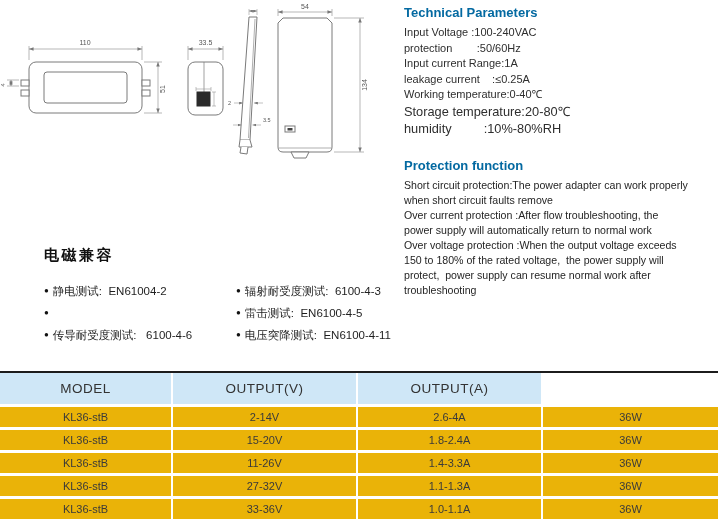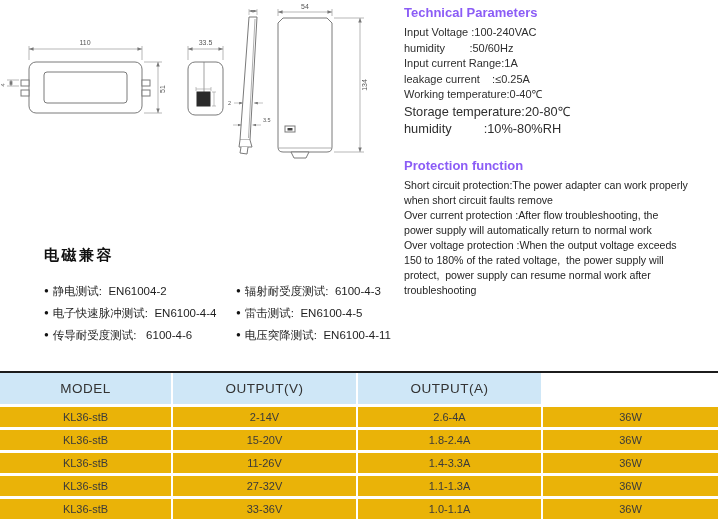--- a/index.html
+++ b/index.html
@@ -6,21 +6,21 @@
   .page{
     position:relative;width:718px;height:521px;background:#ffffff;
     font-family:"Liberation Sans", sans-serif;color:#2e2e2e;overflow:hidden;
   }
   
   .drawings{position:absolute;left:0;top:80;}
   .drawings text{fill:#555;font-family:"Liberation Sans",sans-serif;}
 
   
   .tech-params{position:absolute;left:404px;top:5px;width:314px;}
-  .sec-title{margin:0 0 5px 0;font-size:13px;font-weight:bold;color:#8b5cf6;}
+  .sec-title{margin:0 0 5px 0;font-size:13px;font-weight:bold;color:#0369a1;}
   .tp-line{font-size:11px;line-height:15.5px;color:#2e2e2e;white-space:pre;}
   .tp-line.large{font-size:12.8px;line-height:17px;}
 
   
   .protection{position:absolute;left:404px;top:158px;width:316px;}
   .pf-line{font-size:10.6px;line-height:15px;color:#252525;white-space:pre;}
 
   
   .emc{position:absolute;left:8px;top:246px;width:390px;margin-left:36px;}
   .emc-title{margin:0 0 15px 0;font-size:15px;font-weight:bold;color:#111;letter-spacing:2.5px;}
@@ -131,21 +131,21 @@
       <text x="367" y="85" font-size="7" text-anchor="middle" stroke="none" fill="#555" transform="rotate(-90 367 85)">134</text>
     </g>
   </svg>
 
   <section class="tech-params">
     <h3 class="sec-title">Technical Parameters</h3>
     <div>
 
         <div class="tp-line">Input Voltage :100-240VAC</div>
 
-        <div class="tp-line">humidity        :50/60Hz</div>
+        <div class="tp-line">protection        :50/60Hz</div>
 
         <div class="tp-line">Input current Range:1A</div>
 
         <div class="tp-line">leakage current    :≤0.25A</div>
 
         <div class="tp-line">Working temperature:0-40℃</div>
       </div>
     <div>
 
         <div class="tp-line large">Storage temperature:20-80℃</div>
@@ -181,21 +181,20 @@
     <div class="emc-cols">
       <div class="emc-col left">
 
           <div class="emc-item">
             <span class="bullet">●</span>
             <span class="emc-text">静电测试:  EN61004-2</span>
           </div>
 
           <div class="emc-item">
             <span class="bullet">●</span>
-            <span class="emc-text">电子快速脉冲测试:  EN6100-4-4</span>
           </div>
 
           <div class="emc-item">
             <span class="bullet">●</span>
             <span class="emc-text">传导耐受度测试:   6100-4-6</span>
           </div>
         </div>
       <div class="emc-col right">
 
           <div class="emc-item">

